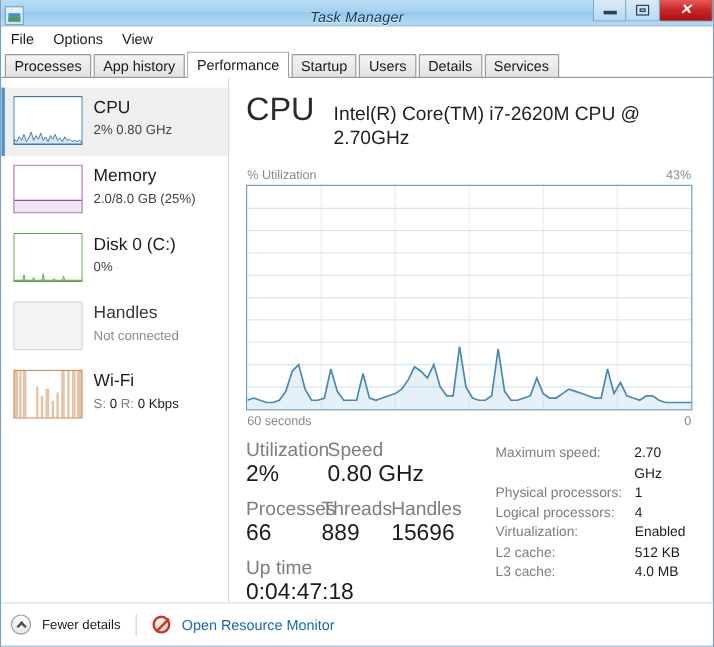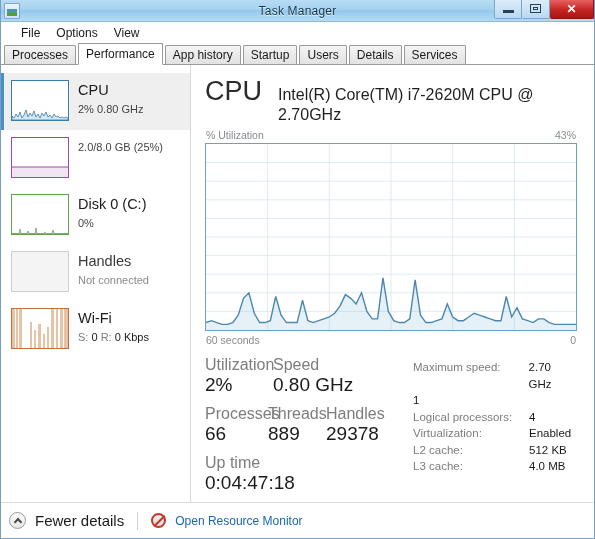--- a/index.html
+++ b/index.html
@@ -17,21 +17,21 @@
     border-top: none;
     overflow: hidden;
   }
 
   
   .titlebar {
     position: relative;
     height: 22px;
     background: linear-gradient(to bottom, #b8dcf4 0%, #a5d2f0 45%, #95c8ec 50%, #b3dbf4 100%);
     border-bottom: 1px solid #8fb8da;
-    display: flex; align-items: center;
+    display: flex; align-items: flex-end; font-style: italic;
   }
   .tb-icon {
     width: 16px; height: 16px; margin-left: 3px;
     position: relative; flex: 0 0 auto;
     background: linear-gradient(to bottom, #e9f3fb, #cfe4f5);
     border: 1px solid #7fa8cc;
     border-radius: 1px;
   }
   .tb-icon::after {
     content: ""; position: absolute; left: 2px; right: 2px; bottom: 2px; height: 7px;
@@ -68,21 +68,21 @@
   .glyph-min { width: 11px; height: 3px; background: #2b3f55; margin-top: 5px; }
   .glyph-restore { width: 11px; height: 9px; border: 1px solid #2b3f55; position: relative; }
   .glyph-restore::after {
     content: ""; position: absolute; left: 2px; top: 2px; right: 2px; bottom: 2px;
     border: 1px solid #2b3f55;
   }
 
   
   .menubar {
     height: 21px; display: flex; align-items: center;
-    padding-left: 12px; background: #ffffff; font-size: 12px; color: #000;
+    padding-left: 0; background: #ffffff; font-size: 12px; color: #000;
   }
   .menu-item { padding: 2px 8px; cursor: default; color: #1a1a1a; }
 
   
   .tabstrip {
     height: 22px; display: flex; align-items: flex-end;
     padding-left: 3px; position: relative;
     background: #ffffff;
   }
   .tabstrip::after {
@@ -138,21 +138,21 @@
   .res-sub .v { color: #1b1b1b; }
   .res-item.disabled .res-title { color: #3a3a3a; }
 
   
   .main { flex: 1; padding: 10px 17px 0 14px; position: relative; }
   .main-head { display: flex; align-items: baseline; gap: 16px; }
   .main-title { font-size: 27px; color: #2b2b2b; font-weight: 400; line-height: 32px; }
   .main-sub { font-size: 16px; color: #1f1f1f; line-height: 20px; }
   .axis-row {
     display: flex; justify-content: space-between;
-    font-size: 10.5px; color: #8a8a8a; margin-top: 4px; padding: 0 1px 2px 1px;
+    font-size: 10.5px; color: #8a8a8a; margin-top: 14px; padding: 0 1px 2px 1px;
   }
   .graph {
     height: 188px; border: 1px solid #6f9fc0; background: #ffffff;
     position: relative; overflow: hidden;
   }
   .graph svg { display: block; width: 100%; height: 100%; }
   .time-row {
     display: flex; justify-content: space-between;
     font-size: 10.5px; color: #8a8a8a; margin-top: 3px; padding: 0 1px;
   }
@@ -179,21 +179,21 @@
     width: 17px; height: 17px; border-radius: 50%;
     border: 1px solid #9a9a9a;
     background: linear-gradient(to bottom, #fdfdfd, #e6e6e6);
     display: flex; align-items: center; justify-content: center;
   }
   .chev-circle span {
     display: block; width: 6px; height: 6px;
     border-left: 2px solid #4a4a4a; border-top: 2px solid #4a4a4a;
     transform: rotate(45deg); margin-top: 3px;
   }
-  .footer-label { font-size: 15px; color: #1b1b1b; }
+  .footer-label { font-size: 11px; color: #1b1b1b; }
   .footer-sep { width: 1px; height: 18px; background: #d0d0d0; margin: 0 4px; }
   .rm-icon {
     width: 15px; height: 15px; border-radius: 50%;
     background: linear-gradient(to bottom, #f0f0f0, #d8d8d8);
     border: 2px solid #c0392b; position: relative;
   }
   .rm-icon::after {
     content: ""; position: absolute; left: -1px; top: 4.5px; width: 15px; height: 2px;
     background: #c0392b; transform: rotate(-45deg);
   }
@@ -219,22 +219,22 @@
   </div>
 
   <div class="menubar">
     <div class="menu-item">File</div>
     <div class="menu-item">Options</div>
     <div class="menu-item">View</div>
   </div>
 
   <div class="tabstrip">
     <div class="tab">Processes</div>
+    <div class="tab">App history</div>
     <div class="tab active">Performance</div>
-    <div class="tab">App history</div>
     <div class="tab">Startup</div>
     <div class="tab">Users</div>
     <div class="tab">Details</div>
     <div class="tab">Services</div>
   </div>
 
   <div class="content">
 
     <div class="sidebar">
 
@@ -253,20 +253,21 @@
 
       <div class="res-item">
         <div class="mini">
           <svg viewBox="0 0 58 41" preserveAspectRatio="none">
             <rect x="0.5" y="0.5" width="57" height="40" fill="#fff" stroke="#a04aa8" stroke-width="1"></rect>
             <rect x="1" y="30" width="56" height="10" fill="rgba(170,90,180,0.16)"></rect>
             <line x1="1" y1="30" x2="57" y2="30" stroke="#a04aa8" stroke-width="1"></line>
           </svg>
         </div>
         <div class="res-text">
+          <div class="res-title">Memory</div>
           <div class="res-sub">2.0/8.0 GB (25%)</div>
         </div>
       </div>
 
       <div class="res-item">
         <div class="mini">
           <svg viewBox="0 0 58 41" preserveAspectRatio="none">
             <rect x="0.5" y="0.5" width="57" height="40" fill="#fff" stroke="#63a04a" stroke-width="1"></rect>
             <path d="M1,40 L1,39.5 L8,39.5 L9,35 L10,39.5 L16,39.5 L17,37 L18,39.5 L24,39.5 L25,34 L26,39.5 L33,39.5 L34,38 L35,39.5 L41,39.5 L42,36 L43,39.5 L57,39.5 L57,40 Z" fill="rgba(120,180,95,0.45)" stroke="#63a04a" stroke-width="0.7"></path>
           </svg>
@@ -372,35 +373,36 @@
             <div class="stat" style="width:63px">
               <div class="stat-label">Processes</div>
               <div class="stat-value">66</div>
             </div>
             <div class="stat" style="width:58px">
               <div class="stat-label">Threads</div>
               <div class="stat-value">889</div>
             </div>
             <div class="stat">
               <div class="stat-label">Handles</div>
-              <div class="stat-value">29378</div>
+              <div class="stat-value">15696</div>
             </div>
           </div>
           <div class="stat">
             <div class="stat-label">Up time</div>
             <div class="stat-value">0:04:47:18</div>
           </div>
         </div>
 
         <div class="stats-right">
           <div class="spec">
             <span class="spec-k">Maximum speed:</span>
             <span class="spec-v">2.70 GHz</span>
           </div>
           <div class="spec">
+            <span class="spec-k">Physical processors:</span>
             <span class="spec-v">1</span>
           </div>
           <div class="spec">
             <span class="spec-k">Logical processors:</span>
             <span class="spec-v">4</span>
           </div>
           <div class="spec">
             <span class="spec-k">Virtualization:</span>
             <span class="spec-v">Enabled</span>
           </div>

